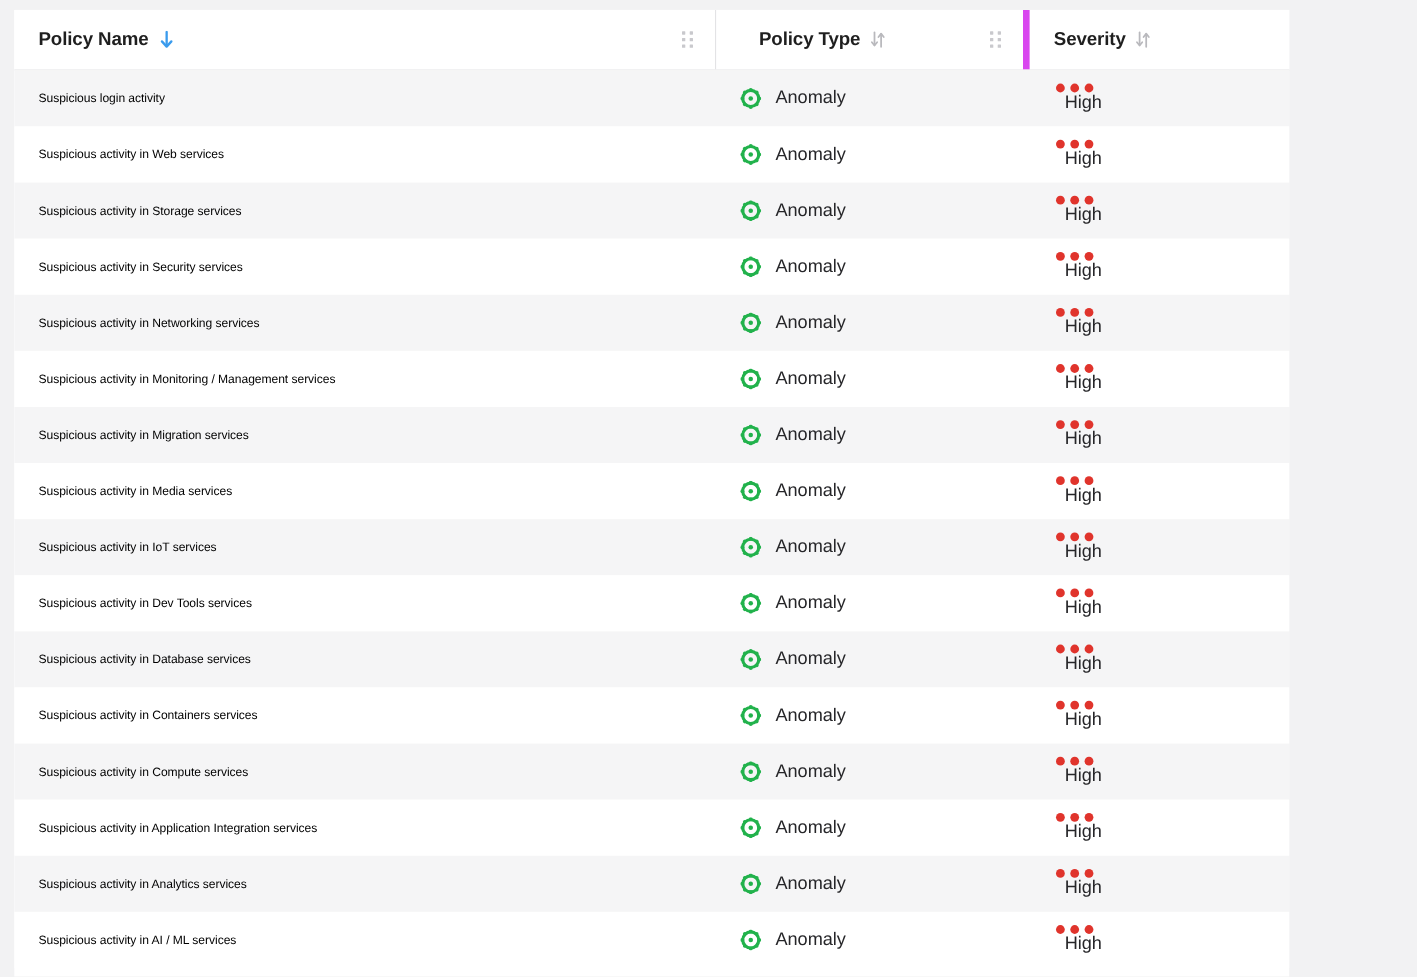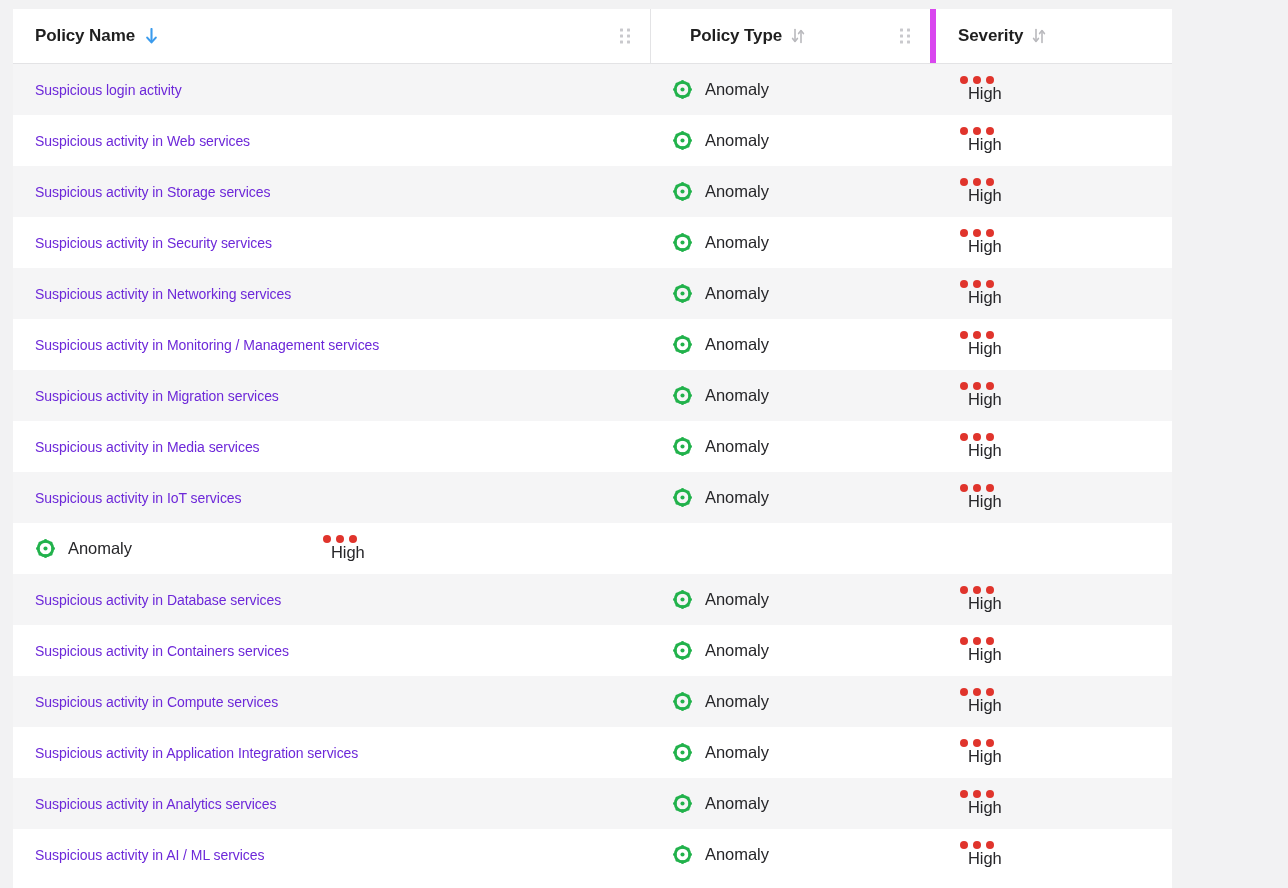--- a/index.html
+++ b/index.html
@@ -96,22 +96,22 @@
     box-sizing: border-box;
   }
   .row.alt { background: #f5f5f6; }
 
   .cell { display: flex; align-items: center; height: 100%; box-sizing: border-box; }
   .cell-name { width: 637px; padding-left: 22px; }
   .cell-type { width: 280px; padding-left: 23px; }
   .cell-sev  { width: 344px; padding-left: 22px; }
 
   .policy-name {
-    font-size: 14px;
-    color: #6d28d9;
+    font-size: 11px;
+    color: #000000;
     letter-spacing: -0.05px;
     white-space: nowrap;
   }
 
   .type-wrap { display: flex; align-items: flex-start; }
   .type-label {
     font-size: 16.5px;
     color: #262629;
     margin-left: 13px;
     letter-spacing: -0.05px;
@@ -503,20 +503,23 @@
         <span class="dots">
                 <span></span>
                 <span></span>
                 <span></span>
               </span>
         <span class="sev-label">High</span>
       </span>
     </div>
         </div>
         <div class="row">
+    <div class="cell cell-name">
+      <span class="policy-name">Suspicious activity in Dev Tools services</span>
+    </div>
     <div class="cell cell-type">
       <span class="type-wrap">
         <span>
 <svg class="atom-icon" viewBox="0 0 24 24" aria-hidden="true">
   <circle cx="12" cy="12" r="9.2" fill="none" stroke="#22b24c" stroke-width="3.6"></circle>
   <circle cx="12" cy="12" r="2.6" fill="#22b24c"></circle>
   <circle cx="12" cy="2.3" r="2.3" fill="#22b24c"></circle>
   <circle cx="12" cy="21.7" r="2.3" fill="#22b24c"></circle>
   <circle cx="2.3" cy="12" r="2.3" fill="#22b24c"></circle>
   <circle cx="21.7" cy="12" r="2.3" fill="#22b24c"></circle>

